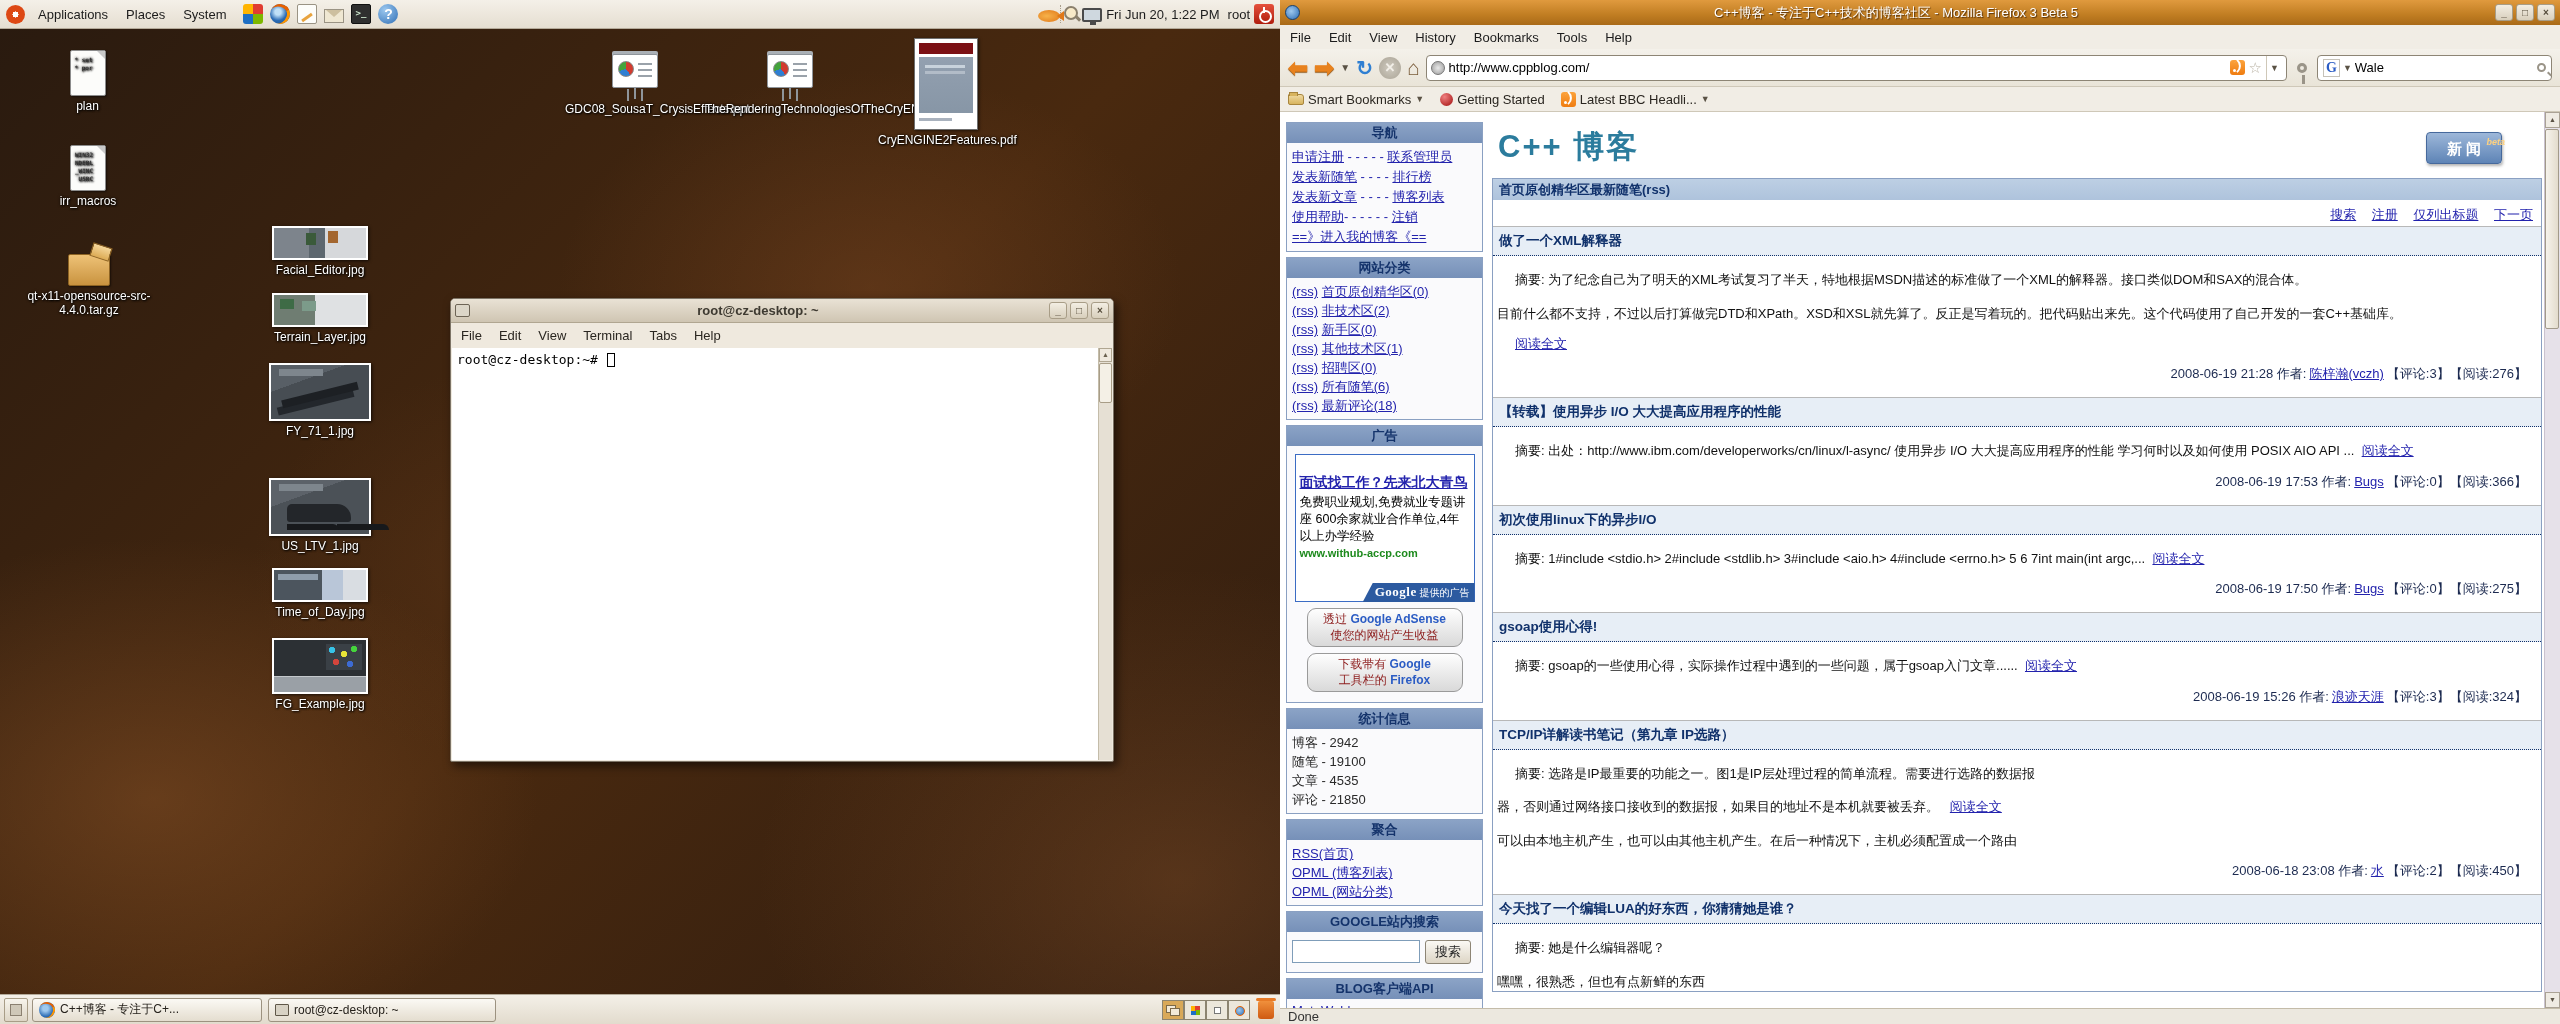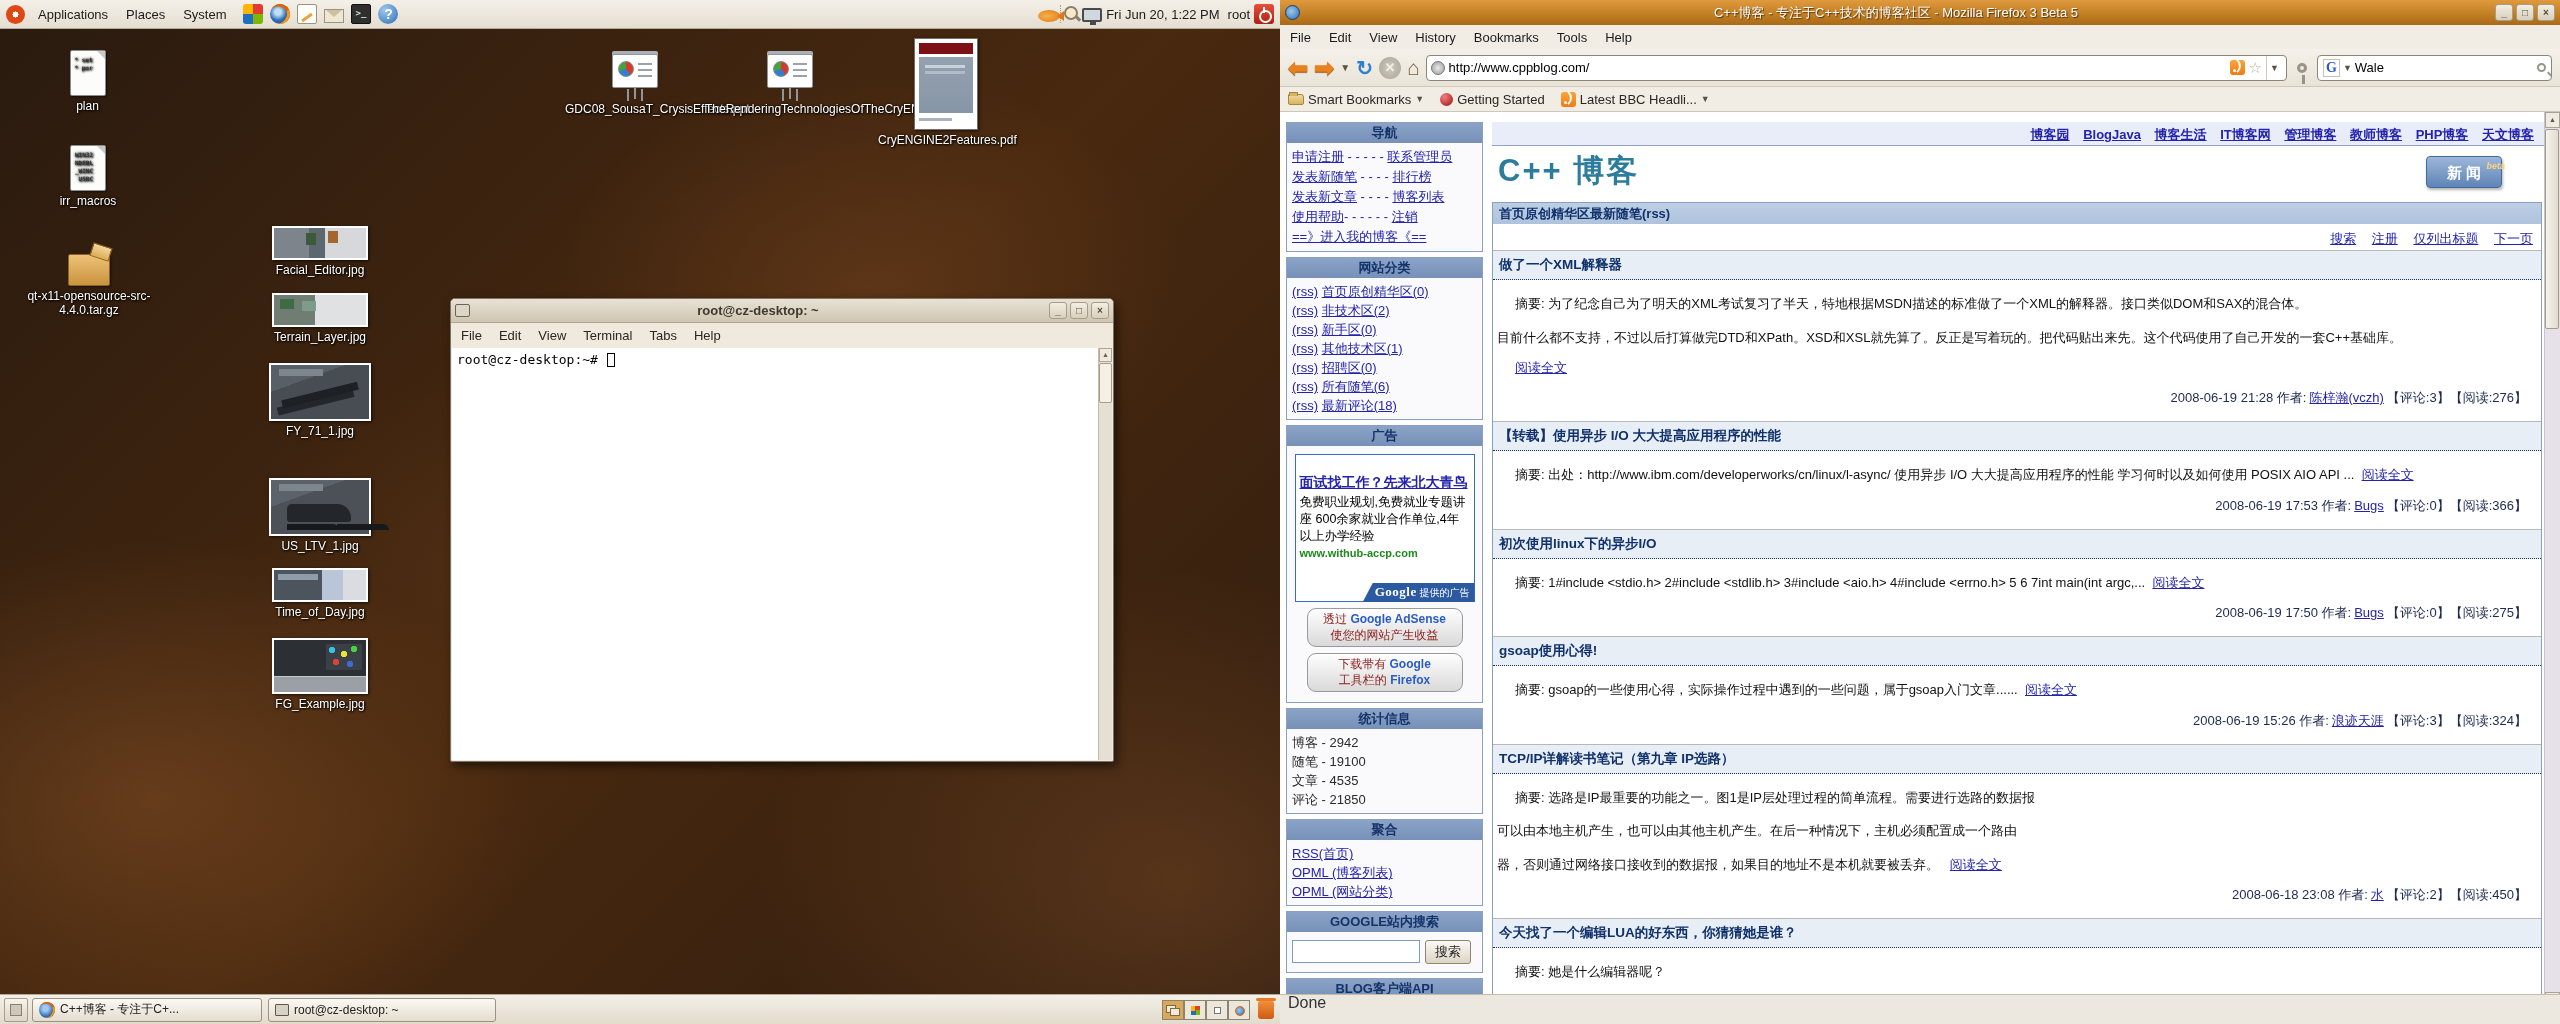--- a/index.html
+++ b/index.html
@@ -144,21 +144,21 @@
   .search-mag::after { content:""; position:absolute; left:8px; top:8px; width:5px; height:2px; background:#9a9488; transform:rotate(45deg); }
   .ff-bookbar { position:absolute; left:0; top:87px; width:100%; height:25px; background:#f1ede5; border-bottom:1px solid #cfc8b8; display:flex; align-items:center; gap:16px; padding-left:8px; font-size:13px; color:#2a2620; }
   .bm-item { display:flex; align-items:center; gap:4px; }
   .folder-ico { width:16px; height:11px; background:linear-gradient(#efd9a0,#d8b45e); border:1px solid #a8853c; border-radius:1px 3px 2px 2px; position:relative; }
   .folder-ico::before { content:""; position:absolute; left:0; top:-3px; width:7px; height:3px; background:#d8b45e; border:1px solid #a8853c; border-bottom:none; }
   .gs-ico { width:13px; height:13px; border-radius:50%; background:radial-gradient(circle at 35% 30%, #f08080, #a00c0c); }
   .bm-caret { font-size:9px; color:#5a5245; }
 
   
   .ff-content { position:absolute; left:0; top:112px; width:100%; height:896px; background:#fff; overflow:hidden; }
-  .ff-status { position:absolute; left:0; bottom:0; width:100%; height:30px; background:#ece8df; border-top:1px solid #c4bca9; font-size:16px; color:#333; padding-left:8px; line-height:15px; }
+  .ff-status { position:absolute; left:0; bottom:0; width:100%; height:16px; background:#ece8df; border-top:1px solid #c4bca9; font-size:13px; color:#333; padding-left:8px; line-height:15px; }
 
   
   .pg-scrollbar { position:absolute; right:0; top:0; width:16px; height:100%; background:#e6e1e9; border-left:1px solid #c9c2cf; }
   .sb-btn { height:16px; background:#efebe3; border:1px solid #aaa295; font:7px/14px "Liberation Sans",sans-serif; text-align:center; color:#5a5245; }
   .sb-btn.down { position:absolute; bottom:0; width:100%; }
   .sb-thumb { position:absolute; top:17px; width:14px; left:0; height:200px; background:linear-gradient(90deg,#f6f3ec,#e3dccd); border:1px solid #a29a8a; border-radius:2px; }
 
   
   .pg-sidebar { position:absolute; left:6px; top:10px; width:197px; }
   .sb-box { margin-bottom:5px; border:1px solid #8aa0c2; background:#fafafc; }
@@ -484,30 +484,20 @@
       </div>
 
       <div class="sb-box" data-interactable="false">
         <div class="sb-head" data-interactable="false">BLOG客户端API</div>
         <div class="sb-body"><a href="#" data-interactable="true">MetaWeblog</a></div>
       </div>
 
     </div>
 
     <div class="pg-main" data-interactable="false">
-      <div class="pg-toplinks" data-interactable="false">
-        <a href="#" data-interactable="true">博客园</a>
-        <a href="#" data-interactable="true">BlogJava</a>
-        <a href="#" data-interactable="true">博客生活</a>
-        <a href="#" data-interactable="true">IT博客网</a>
-        <a href="#" data-interactable="true">管理博客</a>
-        <a href="#" data-interactable="true">教师博客</a>
-        <a href="#" data-interactable="true">PHP博客</a>
-        <a href="#" data-interactable="true">天文博客</a>
-      </div>
       <div class="pg-head" data-interactable="false">
         <div class="pg-logo" data-interactable="true">C++ 博客</div>
         <div class="news-btn" data-interactable="true"><span data-interactable="false">新 闻</span><span class="news-beta" data-interactable="false">beta</span></div>
       </div>
 
       <div class="pg-listbox" data-interactable="false">
         <div class="pg-banner" data-interactable="false">首页原创精华区最新随笔(rss)</div>
         <div class="pg-actions" data-interactable="false">
           <a href="#" data-interactable="true">搜索</a>
           <a href="#" data-interactable="true">注册</a>
@@ -537,22 +527,22 @@
 
         <div data-interactable="false">
           <div class="art-title" data-interactable="true">gsoap使用心得!</div>
           <div class="art-p" data-interactable="false"><span data-interactable="false">摘要: gsoap的一些使用心得，实际操作过程中遇到的一些问题，属于gsoap入门文章......</span>&nbsp; <a href="#" data-interactable="true">阅读全文</a></div>
           <div class="art-meta" data-interactable="false"><span data-interactable="false">2008-06-19 15:26 作者:</span><a href="#" data-interactable="true">浪迹天涯</a><span data-interactable="false">【评论:3】【阅读:324】</span></div>
         </div>
 
         <div data-interactable="false">
           <div class="art-title" data-interactable="true">TCP/IP详解读书笔记（第九章 IP选路）</div>
           <div class="art-p" data-interactable="false">摘要: 选路是IP最重要的功能之一。图1是IP层处理过程的简单流程。需要进行选路的数据报</div>
+          <div class="art-p cont" data-interactable="false"><span data-interactable="false">器，否则通过网络接口接收到的数据报，如果目的地址不是本机就要被丢弃。</span>&nbsp;&nbsp; <a href="#" data-interactable="true">阅读全文</a></div>
           <div class="art-p cont" data-interactable="false">可以由本地主机产生，也可以由其他主机产生。在后一种情况下，主机必须配置成一个路由</div>
-          <div class="art-p cont" data-interactable="false"><span data-interactable="false">器，否则通过网络接口接收到的数据报，如果目的地址不是本机就要被丢弃。</span>&nbsp;&nbsp; <a href="#" data-interactable="true">阅读全文</a></div>
           <div class="art-meta" data-interactable="false"><span data-interactable="false">2008-06-18 23:08 作者:</span><a href="#" data-interactable="true">水</a><span data-interactable="false">【评论:2】【阅读:450】</span></div>
         </div>
 
         <div data-interactable="false">
           <div class="art-title" data-interactable="true">今天找了一个编辑LUA的好东西，你猜猜她是谁？</div>
           <div class="art-p" data-interactable="false">摘要: 她是什么编辑器呢？</div>
           <div class="art-p cont" data-interactable="false">嘿嘿，很熟悉，但也有点新鲜的东西</div>
         </div>
       </div>
     </div>

